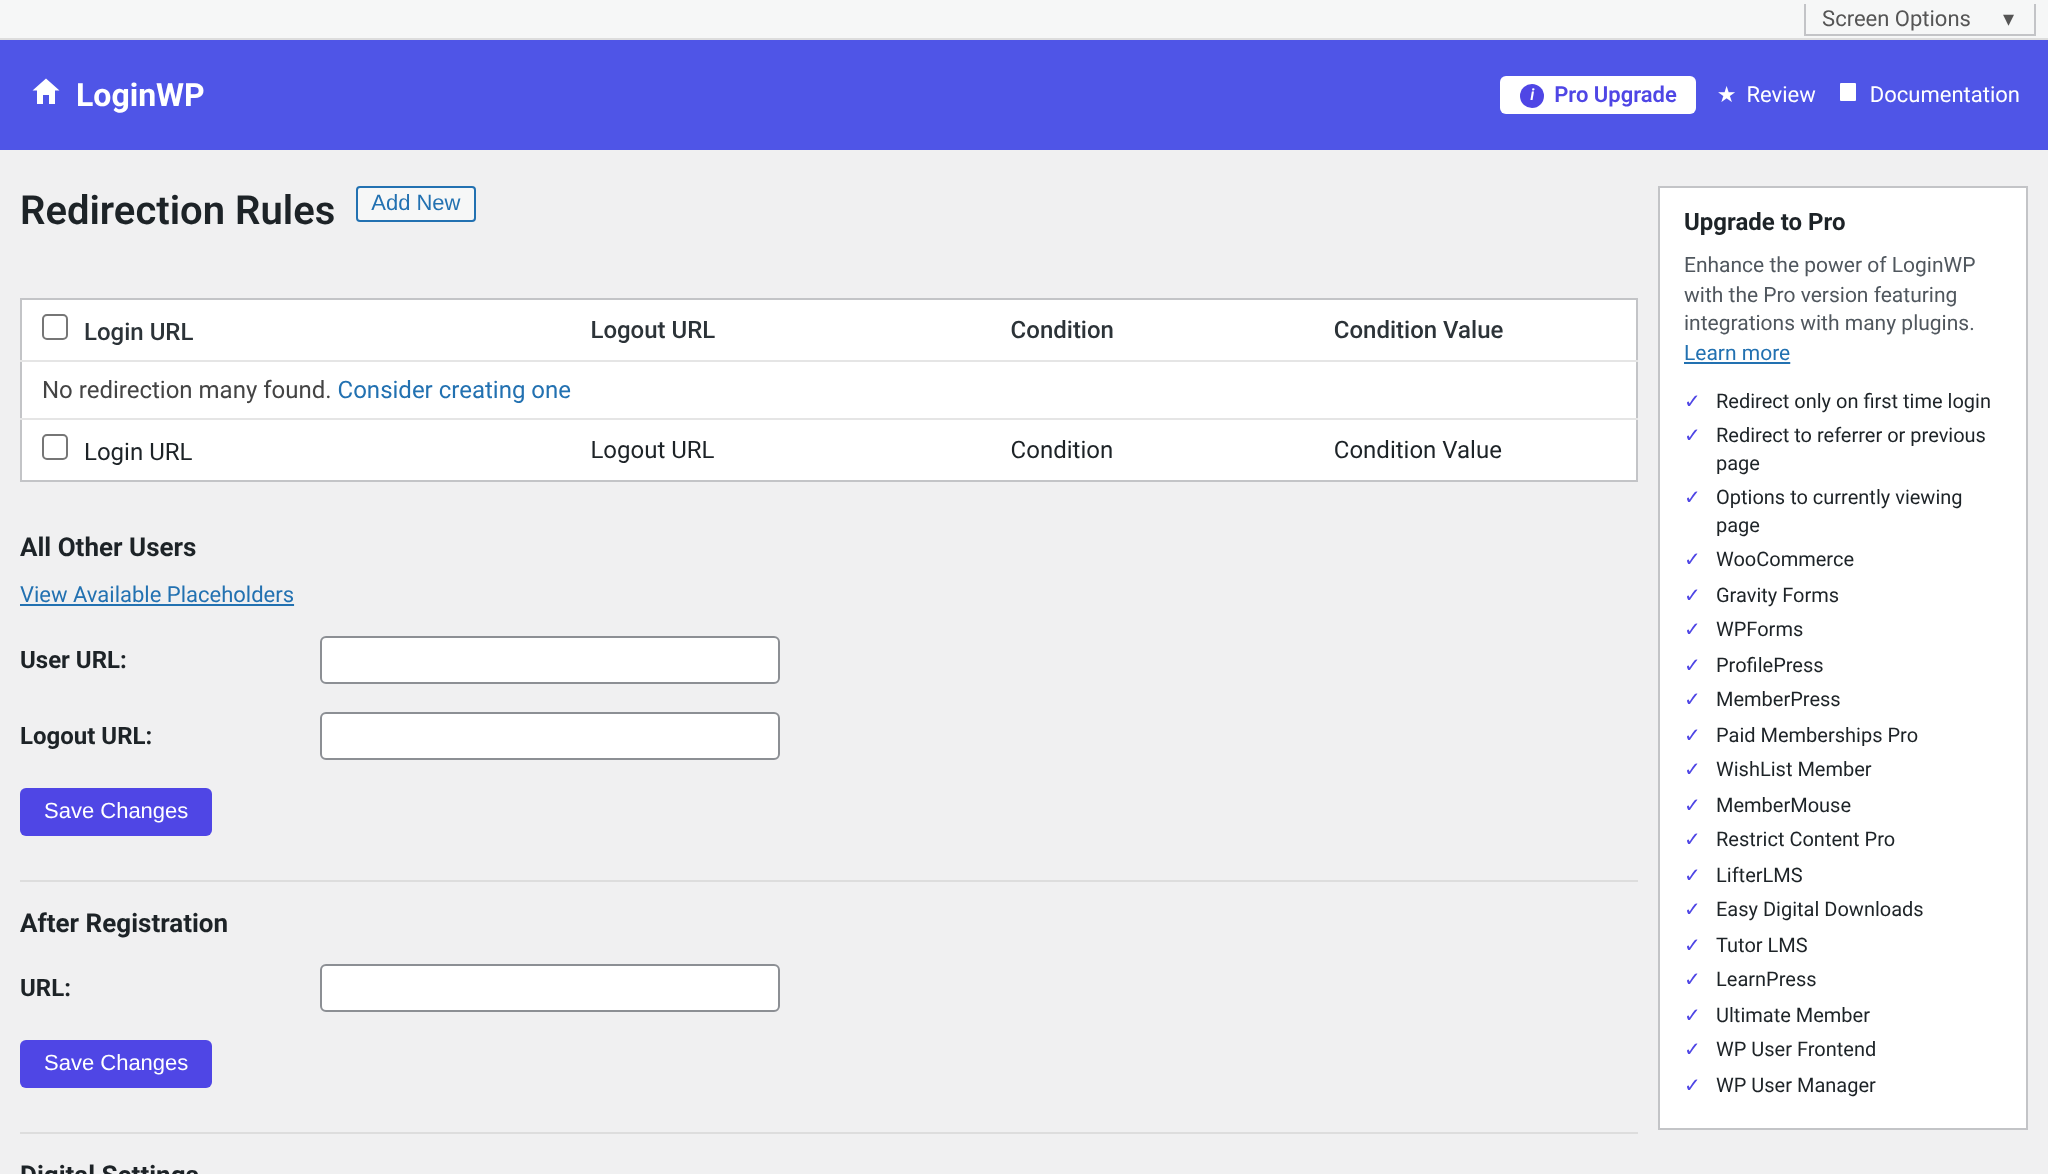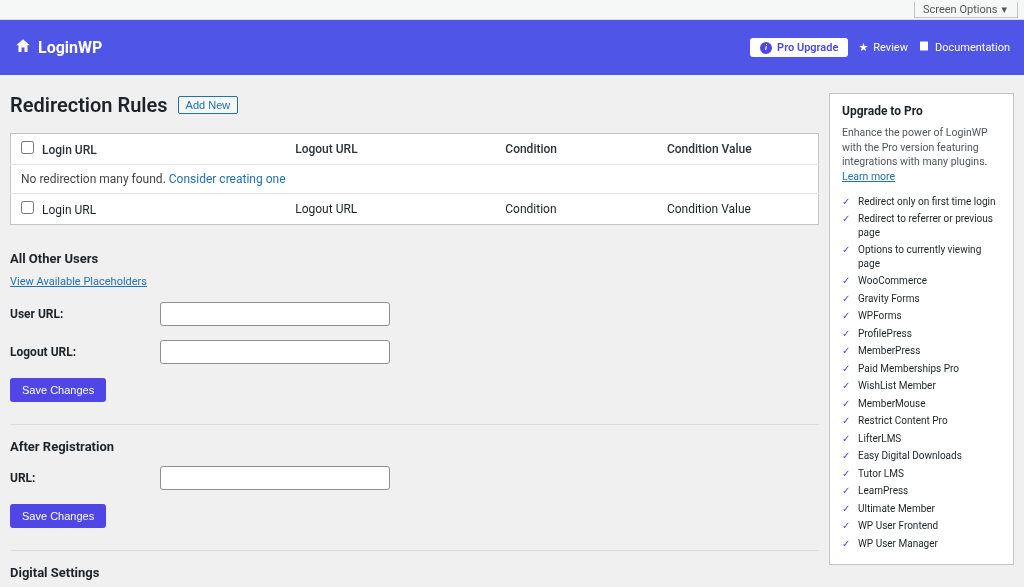--- a/index.html
+++ b/index.html
@@ -20,21 +20,21 @@
     align-items: center;
   }
   .screen-opts {
     background: #f6f7f7;
     border: 1px solid #c3c4c7;
     padding: 1px 10px 1px 8px;
     font-size: 11px;
     color: #555;
     display: inline-flex;
     align-items: center;
-    gap: 4px;
+    gap: 16px;
     cursor: pointer;
     border-top: none;
   }
   .banner {
     background: #4f46e5;
     background: linear-gradient(#4f55e7,#4f55e7);
     background-color: #4f55e5;
     height: 55px;
     display: flex;
     align-items: center;
@@ -58,21 +58,21 @@
   }
   .page {
     display:flex;
     gap:10px;
     padding: 18px 10px 10px 10px;
     align-items: flex-start;
   }
   .main { flex:1; }
   h1.page-title {
     font-size:20px; font-weight:600; color:#1d2327;
-    display:flex; align-items:center; gap:10px; margin-bottom:16px;
+    display:flex; align-items:flex-start; gap:10px; margin-bottom:32px;
   }
   .add-new {
     border:1px solid #2271b1; color:#2271b1; background:#f6f7f7;
     font-size:11px; padding:2px 7px; border-radius:2px; cursor:pointer;
   }
   table.rules {
     width:100%; border-collapse:collapse; background:#fff;
     border:1px solid #c3c4c7;
   }
   table.rules th, table.rules td {

